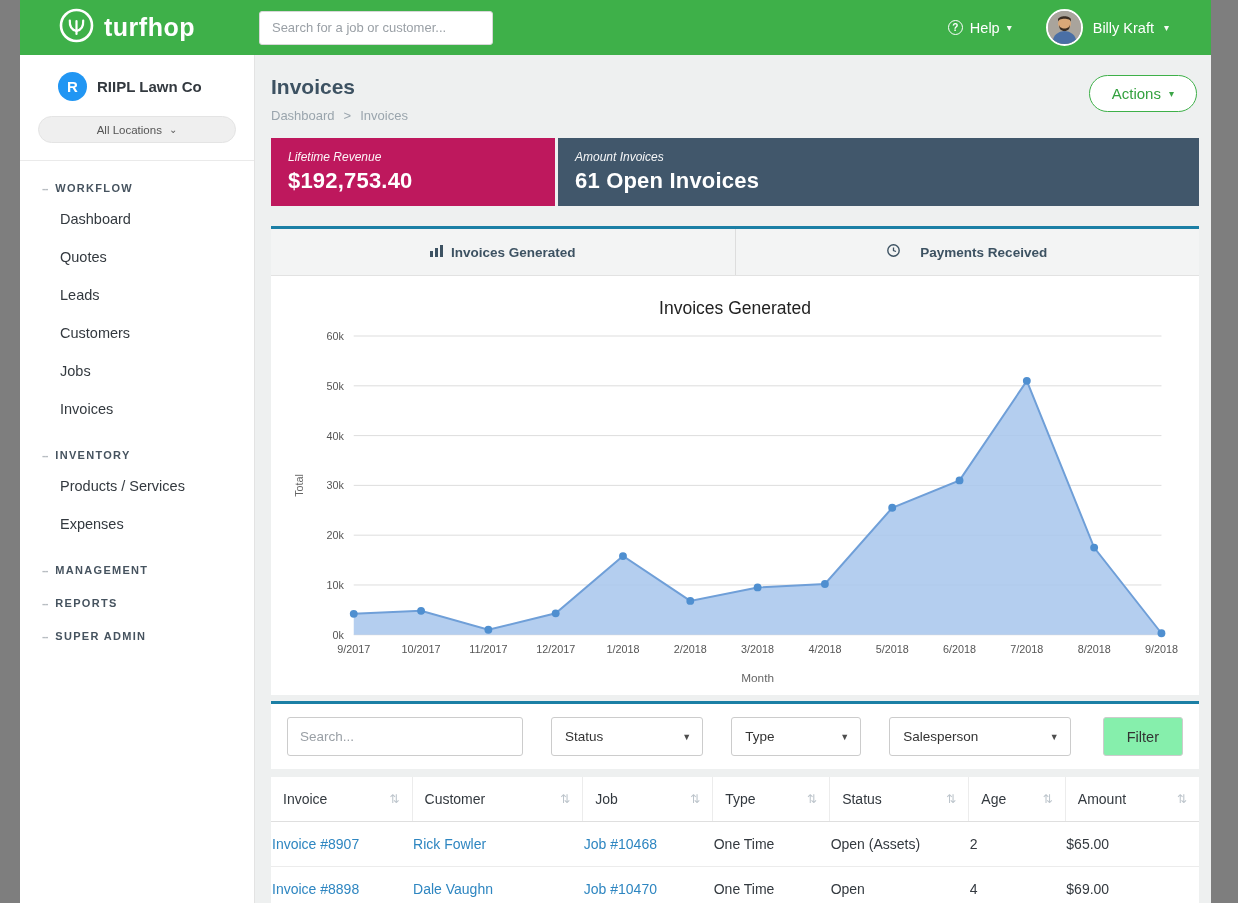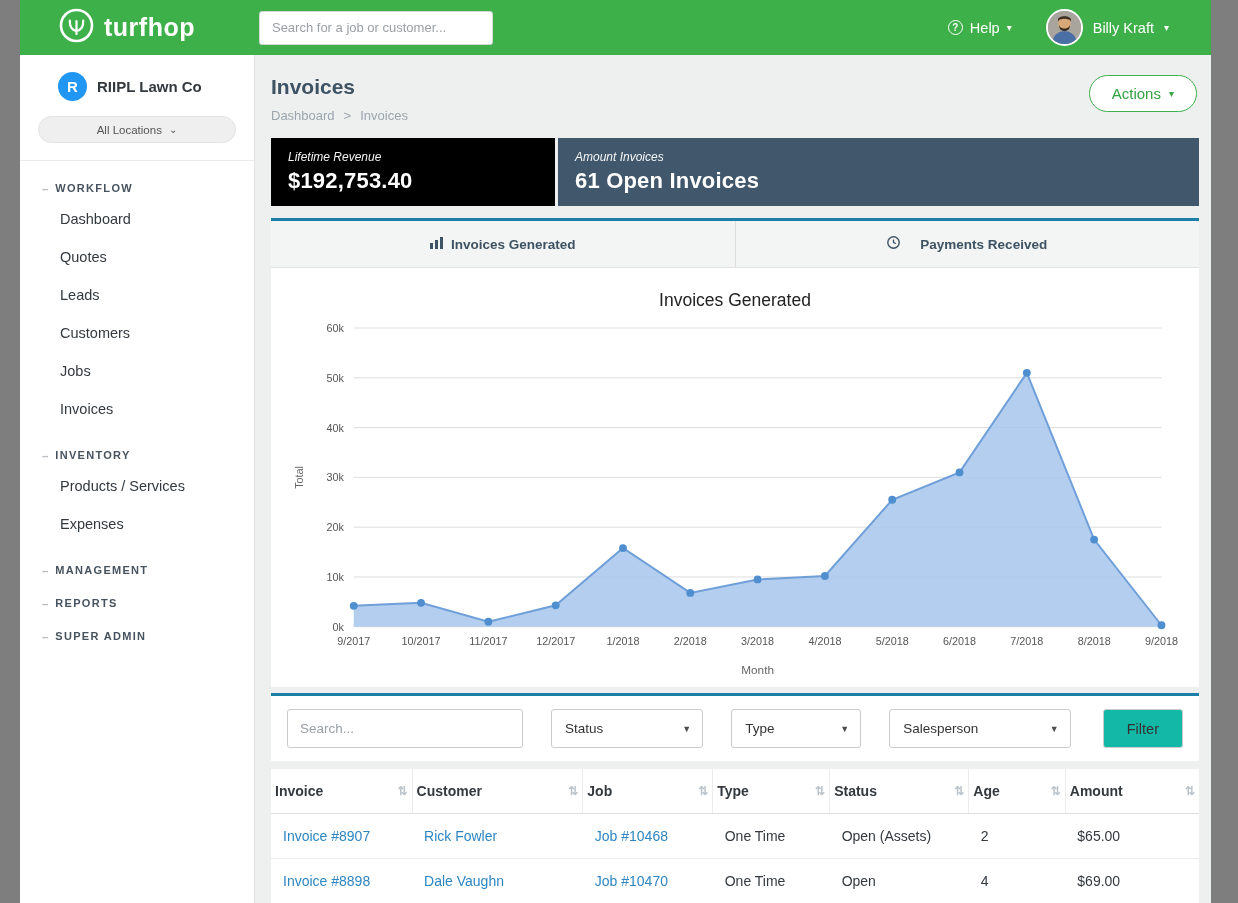--- a/index.html
+++ b/index.html
@@ -51,46 +51,46 @@
   
   .stats-row { margin-top:15px; display:flex; gap:3px; height:68px; flex-shrink:0; }
   .stat-card { color:#fff; padding:11px 17px; display:flex; flex-direction:column; justify-content:center; }
   .stat-1 { flex:0 0 28.5%; }
   .stat-2 { flex:0 0 30.6%; }
   .stat-3 { flex:1; }
   .stat-label { font-style:italic; font-size:12px; opacity:.95; }
   .stat-value { font-size:22px; font-weight:bold; margin-top:4px; letter-spacing:.2px; }
 
   
-  .panel { margin-top:12px; border-top:3px solid var(--teal,#1b7fa5); flex-shrink:0; }
+  .panel { margin-top:20px; border-top:3px solid var(--teal,#1b7fa5); flex-shrink:0; }
   .tabs-row { display:flex; background:#f3f4f4; border-bottom:1px solid #e2e2e2; }
   .tab { flex:1; height:46px; display:flex; align-items:center; justify-content:center; gap:8px; font-size:13.5px; font-weight:bold; color:#3d5262; cursor:pointer; }
   .tab + .tab { border-left:1px solid #ddd;gap:20px; }
   .chart-card { background:#fff; padding:12px 12px 2px; }
   .chart-title { text-align:center; font-size:17.5px; color:#222; margin:10px 0 2px; font-weight:500; }
   #chart-svg { display:block; width:100%; }
 
   
   .filter-card { margin-top:6px; border-top:3px solid var(--teal,#1b7fa5); background:#fff; padding:13px 16px; display:flex; align-items:center; flex-shrink:0; }
   .filter-search input { width:236px; height:39px; border:1px solid #ccc; border-radius:3px; padding:0 12px; font-size:13.5px; font-family:inherit; color:#333; outline:none; }
   .filter-search input::placeholder { color:#9aa0a6; }
   .select-box { height:39px; border:1px solid #ccc; border-radius:3px; display:flex; align-items:center; justify-content:space-between; padding:0 11px 0 13px; font-size:13.5px; color:#333; cursor:pointer; background:#fff; }
   .select-box .caret { color:#444; font-size:9px; }
   .sel-status { width:163px; margin-left:28px; }
   .sel-type { width:139px; margin-left:28px; }
   .sel-sales { width:195px; margin-left:28px; }
-  .filter-btn { margin-left:32px; height:39px; padding:0 23px; background:#14b8a6; border:1px solid #ccc; border-radius:3px; font-size:14.5px; color:#333; font-family:inherit; cursor:pointer; }
+  .filter-btn { margin-left:32px; height:39px; padding:0 23px; background:#86efac; border:1px solid #ccc; border-radius:3px; font-size:14.5px; color:#333; font-family:inherit; cursor:pointer; }
 
   
   .table-card { margin-top:8px; background:#fff; flex:1; overflow:hidden; }
   table { width:100%; border-collapse:collapse; font-size:14px; }
-  th { text-align:left; padding:14px 4px; font-size:14px; font-weight:bold; color:#33393f; border-bottom:1px solid #dfdfdf; }
+  th { text-align:left; padding:14px 12px; font-size:14px; font-weight:normal; color:#33393f; border-bottom:1px solid #dfdfdf; }
   th + th { border-left:1px solid #ececec; }
   .sort-icon { float:right; color:#bcc4cb; font-size:12px; margin-top:1px; }
-  td { padding:14px 12px; color:#33393f; border-bottom:1px solid #ececec; }
+  td { padding:14px 1px; color:#33393f; border-bottom:1px solid #ececec; }
   td a { color:var(--link,#2e86c1); text-decoration:none; cursor:pointer; }
 </style>
 </head>
 <body>
 
 <div class="app">
 
   <div class="topbar">
     <div class="brand">
       <span>
@@ -183,21 +183,21 @@
             <span class="crumb">Invoices</span>
           </div>
         </div>
         <button class="actions-btn">
           <span>Actions</span>
           <span class="caret">▾</span>
         </button>
       </div>
 
       <div class="stats-row">
-        <div class="stat-card stat-2" style="background: #000000;">
+        <div class="stat-card stat-2" style="background: #be185d;">
           <span class="stat-label">Lifetime Revenue</span>
           <span class="stat-value">$192,753.40</span>
         </div>
         <div class="stat-card stat-3" style="background: rgb(65, 87, 107);">
           <span class="stat-label">Amount Invoices</span>
           <span class="stat-value">61 Open Invoices</span>
         </div>
       </div>
 
       <div class="panel">

